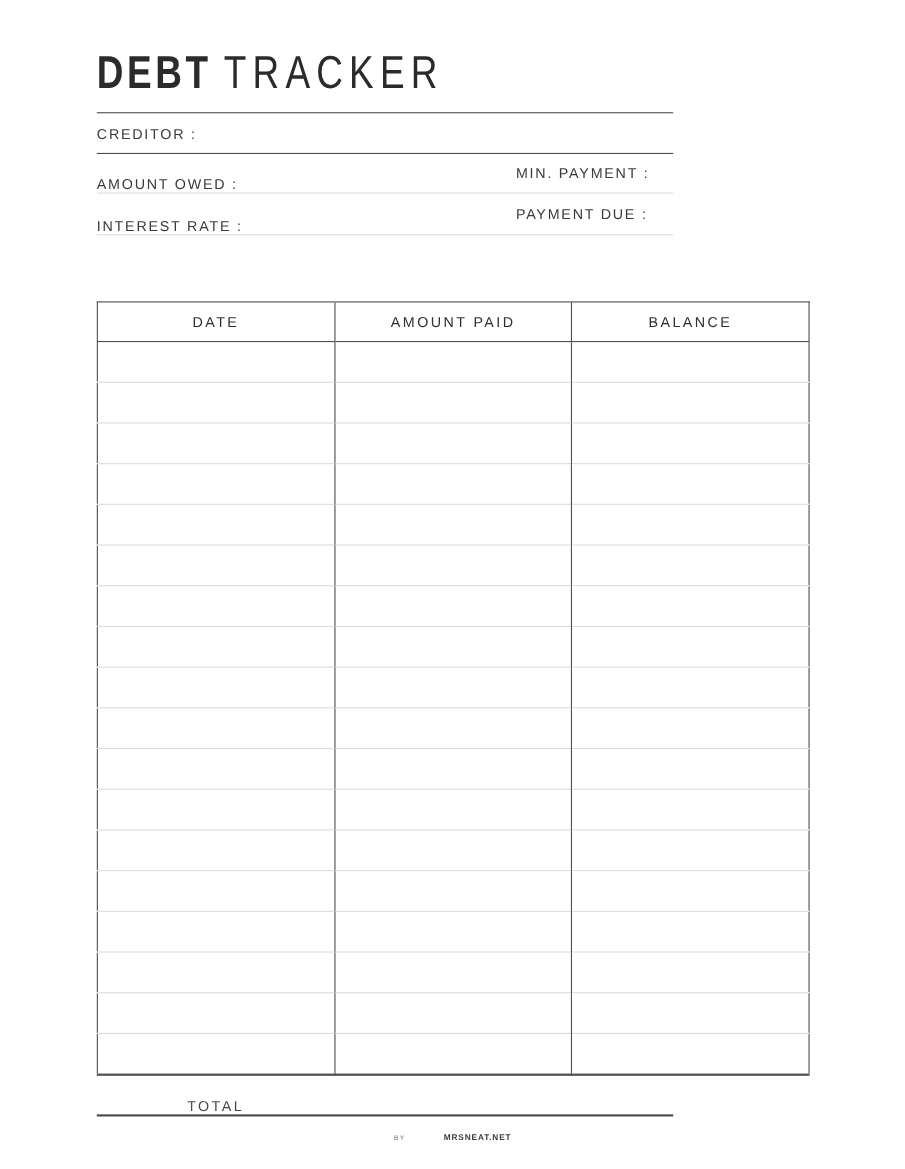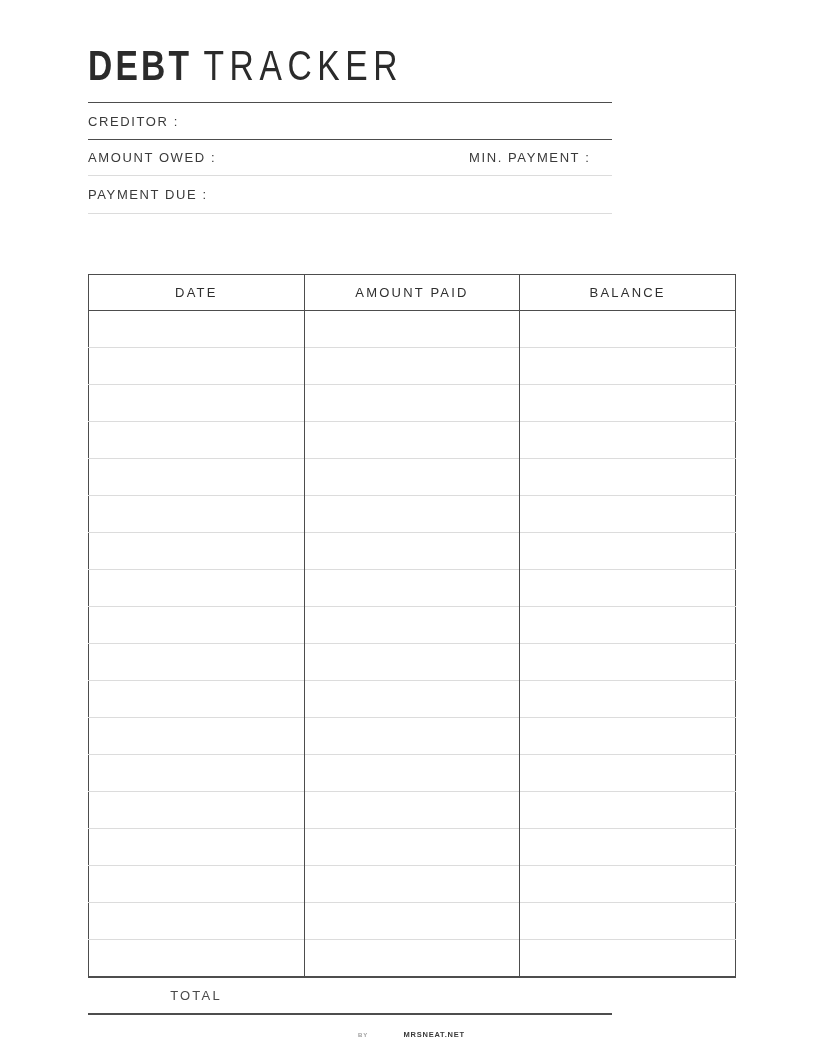--- a/index.html
+++ b/index.html
@@ -33,21 +33,21 @@
   .title-bold  { font-weight: 700; letter-spacing: 4px; }
   .title-light { font-weight: 400; letter-spacing: 7px; margin-left: 14px; }
 
   
   .info { margin-top: 17px; border-top: 1.5px solid #4d4d4d; }
   .info-row { display: flex; align-items: center; }
   .info-row.r1 { height: 37px; border-bottom: 1.5px solid #4d4d4d; }
   .info-row.r2 { height: 36px; border-bottom: 1px solid #dcdcdc; }
   .info-row.r3 { height: 38px; border-bottom: 1px solid #dcdcdc; }
   .field { display: flex; align-items: center; height: 100%; }
-  .field.left  { width: 381px; }
+  .field.left  { width: 381px; align-items: flex-end; }
   .field.right { flex: 1; }
   .field-label {
     font-size: 13px;
     letter-spacing: 1.6px;
     color: #3a3a3a;
     white-space: nowrap;
   }
   .field-fill { flex: 1; height: 100%; }
 
   
@@ -71,21 +71,21 @@
   }
   table.log th + th, table.log td + td { border-left: 1.5px solid #4d4d4d; }
   table.log td {
     height: 37px;
     border-top: 1px solid #dcdcdc;
   }
 
   
   .total-row {
     display: flex;
-    align-items: center;
+    align-items: flex-end;
     height: 37px;
     border-bottom: 2px solid #4d4d4d;
     gap: 44px;
   }
   .total-label {
     width: 216px;
     text-align: center;
     font-size: 13px;
     letter-spacing: 2.2px;
     color: #4a4a4a;
@@ -137,20 +137,24 @@
         <div class="field left">
           <span class="field-label">AMOUNT OWED :</span>
           <span class="field-fill"></span>
         </div>
         <div class="field right">
           <span class="field-label">MIN. PAYMENT :</span>
           <span class="field-fill"></span>
         </div>
       </div>
       <div class="info-row r3">
+        <div class="field left">
+          <span class="field-label">INTEREST RATE :</span>
+          <span class="field-fill"></span>
+        </div>
         <div class="field right">
           <span class="field-label">PAYMENT DUE :</span>
           <span class="field-fill"></span>
         </div>
       </div>
     </div>
 
     <table class="log">
       <thead>
         <tr>

